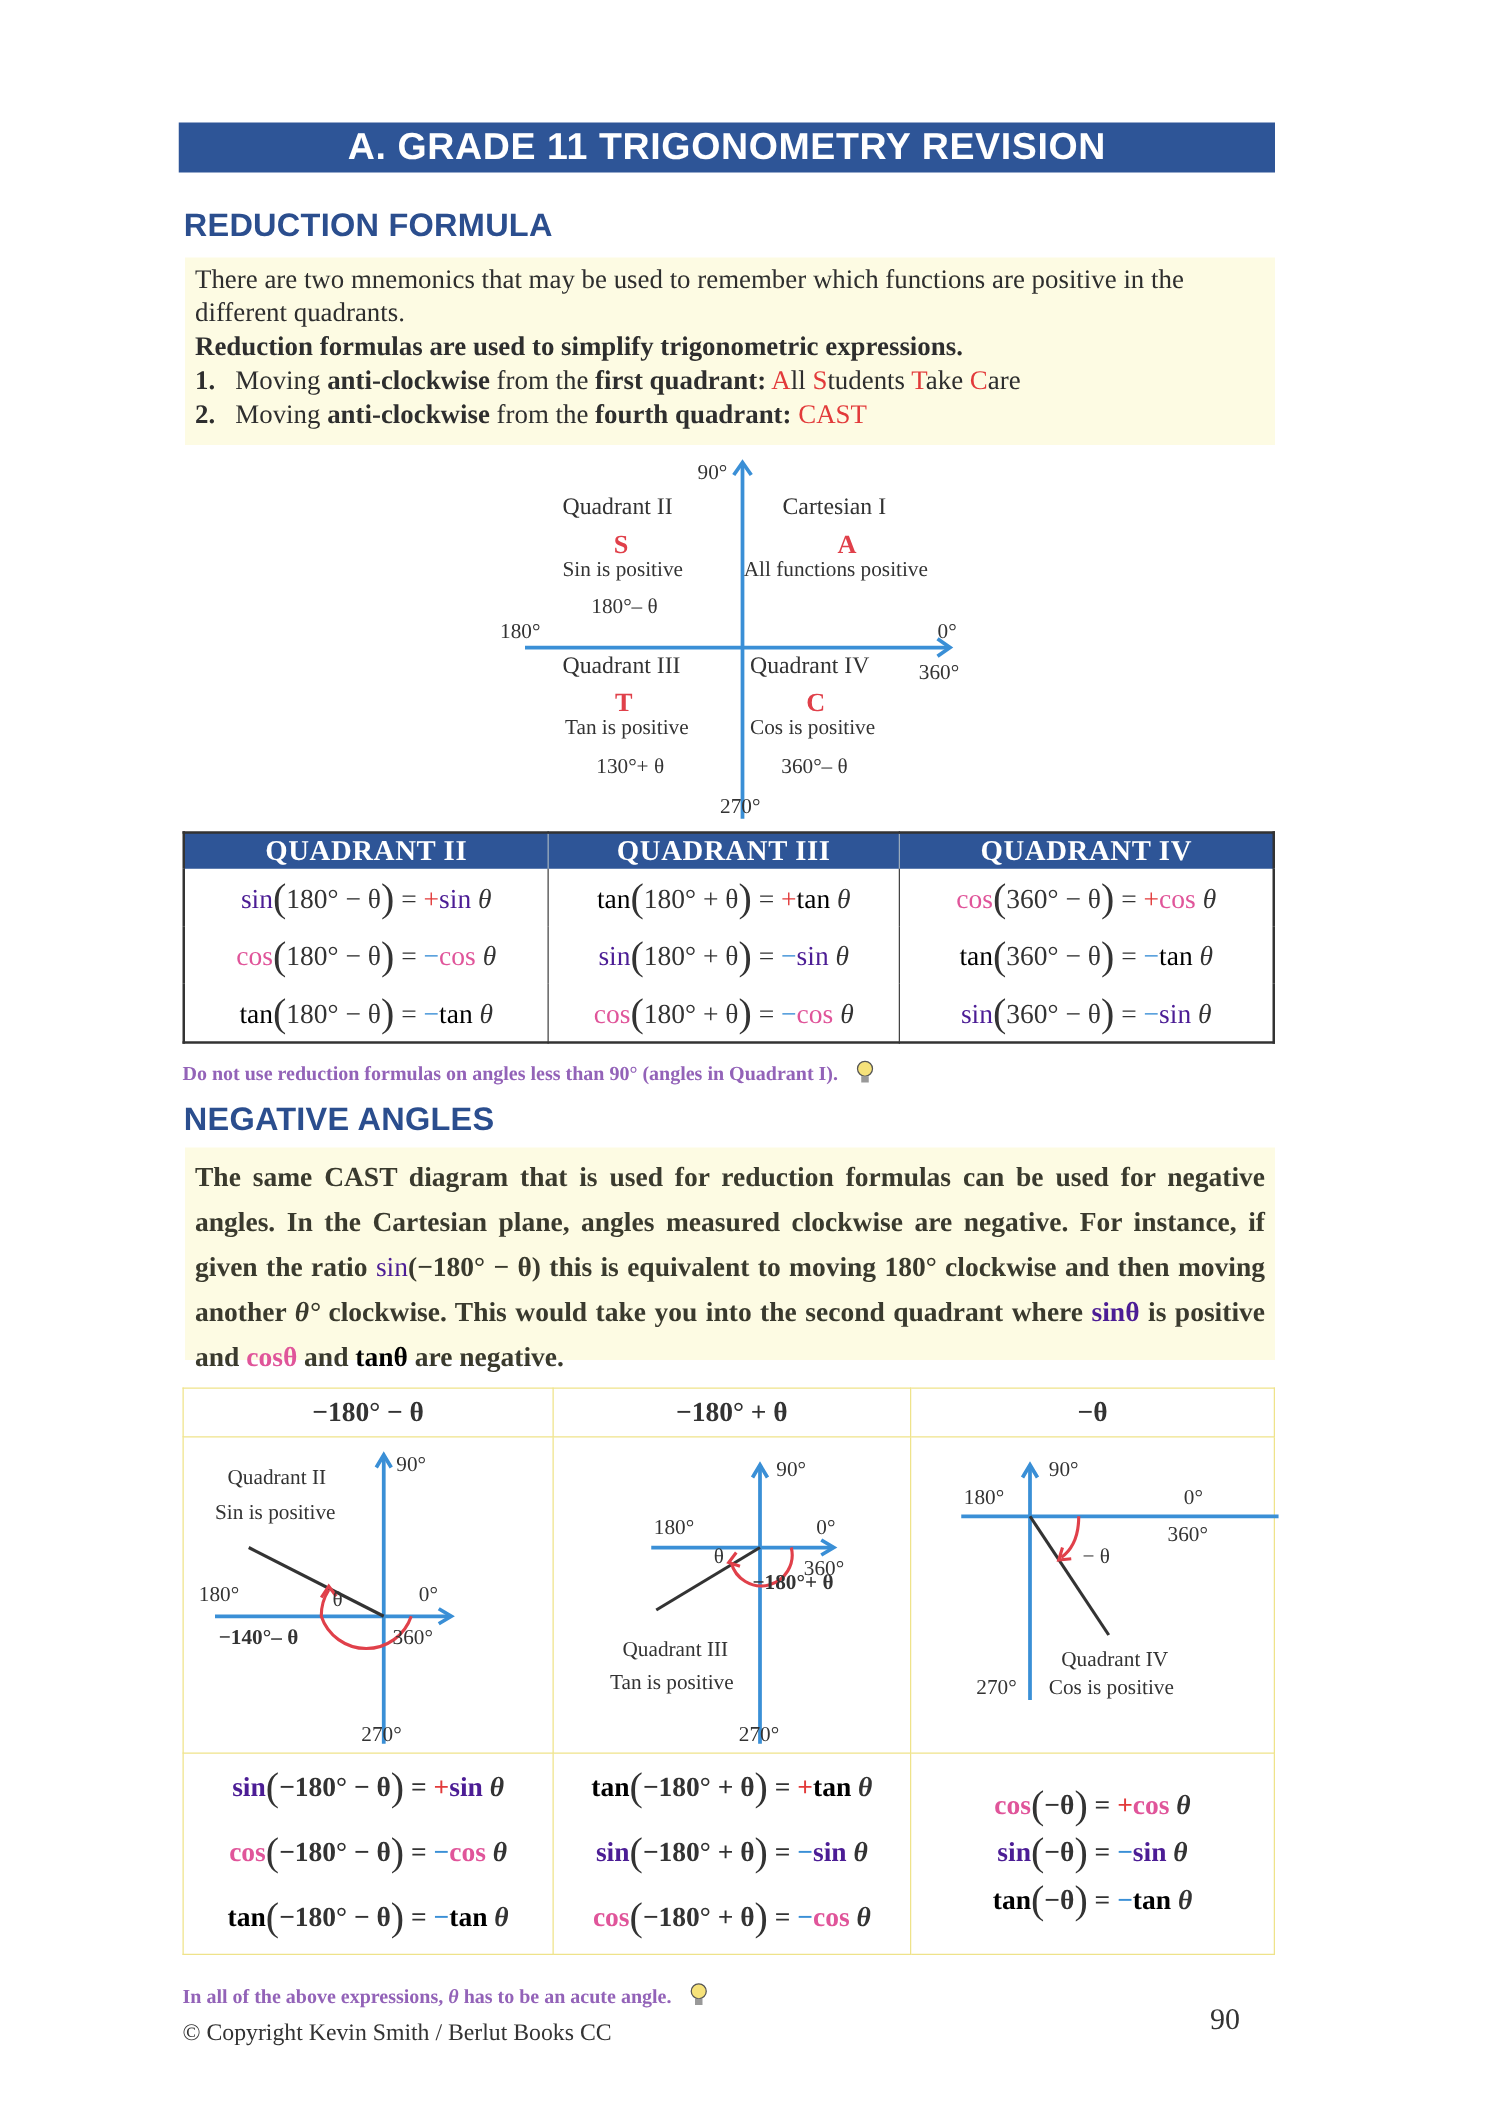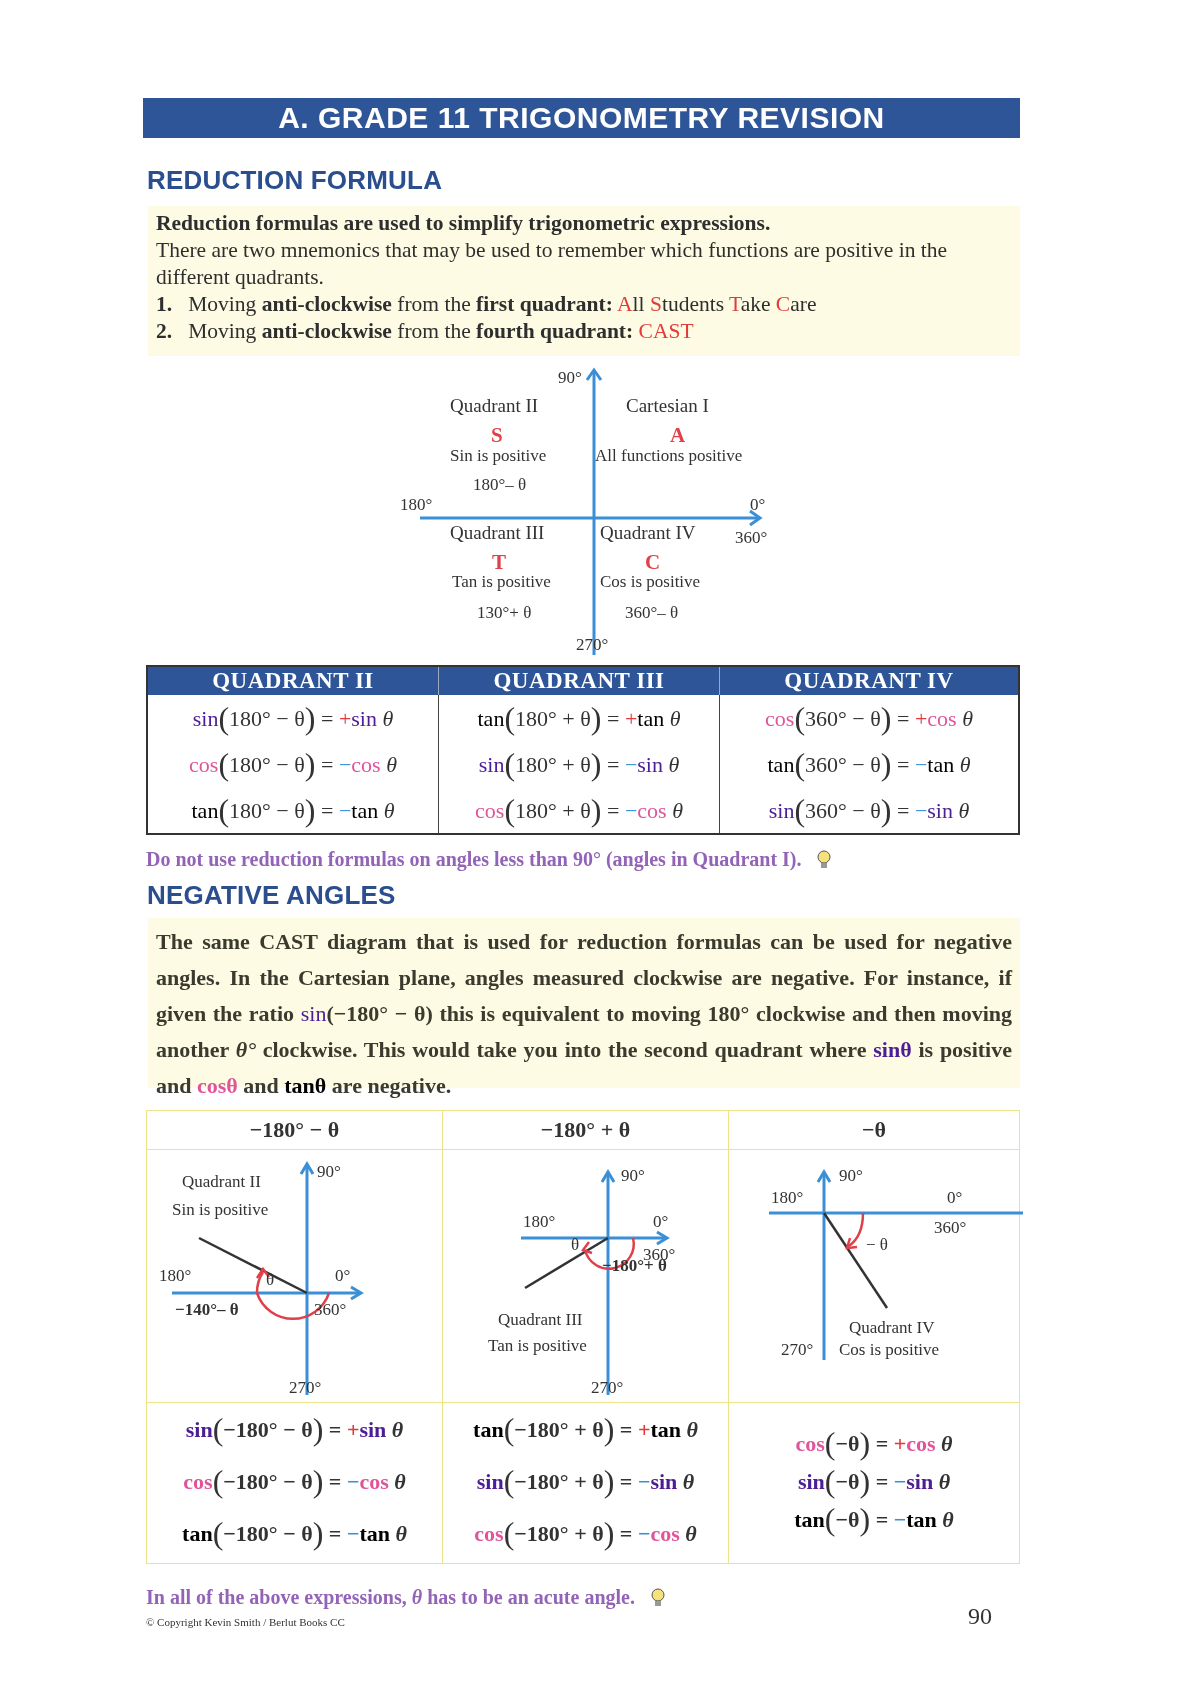--- a/index.html
+++ b/index.html
@@ -17,41 +17,41 @@
   .blue { color:#3a8fd6; }
   .lbl { position:absolute; font-size:19px; color:#333; white-space:nowrap; }
   .lbl-sm { position:absolute; font-size:17px; color:#333; white-space:nowrap; }
   .letter { position:absolute; font-size:21px; font-weight:bold; color:#e0404a; }
   table.red-tbl { position:absolute; left:146px; top:665px; width:874px; border-collapse:collapse; border:2px solid #333; }
   table.red-tbl th { background:#2e5597; color:#fff; font-family:"Liberation Serif", serif; font-weight:bold; font-size:23px; height:28px; padding:0; border-right:1px solid #9ab; letter-spacing:0.5px; }
   table.red-tbl td { border-right:1.5px solid #444; text-align:center; font-size:22px; height:46px; padding:0; white-space:nowrap; }
   .eq-arg { font-size:22px; }
   .paren { font-size:32px; vertical-align:-3px; font-weight:normal; }
   .th { font-style:italic; }
-  .warn { font-size:20px; font-weight:bold; color:#9363b8; }
+  .warn { font-size:16px; font-weight:bold; color:#9363b8; }
   .neg-box { left:148px; top:918px; width:872px; height:170px; padding:6px 8px; box-sizing:border-box; font-size:22px; line-height:36px; font-weight:bold; color:#3a3a2e; text-align:justify; }
   .neg-box p { margin:0; }
   table.neg-tbl { position:absolute; left:146px; top:1110px; width:874px; border-collapse:collapse; border:1.5px solid #efe38a; }
   table.neg-tbl td, table.neg-tbl th { border:1.5px solid #efe38a; padding:0; }
   table.neg-tbl th { font-size:22px; font-weight:bold; height:38px; color:#333; }
   .diag-cell { height:252px; position:relative; }
   .eq-cell { height:160px; vertical-align:top; }
   .neq { font-size:22px; font-weight:bold; white-space:nowrap; height:52px; line-height:52px; text-align:center; }
   .bulb { display:inline-block; width:16px; height:20px; vertical-align:-4px; margin-left:10px; }
 </style>
 </head>
 <body>
 
 <div class="abs banner">A.  GRADE 11 TRIGONOMETRY REVISION</div>
 
 <div class="abs h2" style="left:147px; top:165px;">REDUCTION FORMULA</div>
 
 <div class="abs note-box intro">
+  <p>There are two mnemonics that may be used to remember which functions are positive in the different quadrants.</p>
   <p style="font-weight:bold;">Reduction formulas are used to simplify trigonometric expressions.</p>
-  <p>There are two mnemonics that may be used to remember which functions are positive in the different quadrants.</p>
   <p>
     <b>1.</b>&nbsp;&nbsp;
     <span>Moving </span><b>anti-clockwise</b><span> from the </span><b>first quadrant:</b>
     <span class="red">A</span><span>ll </span><span class="red">S</span><span>tudents </span><span class="red">T</span><span>ake </span><span class="red">C</span><span>are</span>
   </p>
   <p>
     <b>2.</b>&nbsp;&nbsp;
     <span>Moving </span><b>anti-clockwise</b><span> from the </span><b>fourth quadrant:</b>
     <span class="red">CAST</span>
   </p>
@@ -228,14 +228,14 @@
   </table>
 
 <div class="abs warn" style="left:146px; top:1586px;">
   <span>In all of the above expressions, </span><span class="th">θ</span><span> has to be an acute angle.</span>
   <svg class="bulb" viewBox="0 0 16 20">
     <circle cx="8" cy="7" r="6" fill="#f6e27a" stroke="#555" stroke-width="1"></circle>
     <rect x="5" y="13" width="6" height="5" fill="#999"></rect>
   </svg>
 </div>
 
-<div class="abs" style="left:146px; top:1616px; font-size:11px; color:#333;">© Copyright Kevin Smith / Berlut Books CC</div>
+<div class="abs" style="left:146px; top:1616px; font-size:19px; color:#333;">© Copyright Kevin Smith / Berlut Books CC</div>
 <div class="abs" style="left:968px; top:1603px; font-size:24px; color:#333;">90</div>
 
 </body></html>

